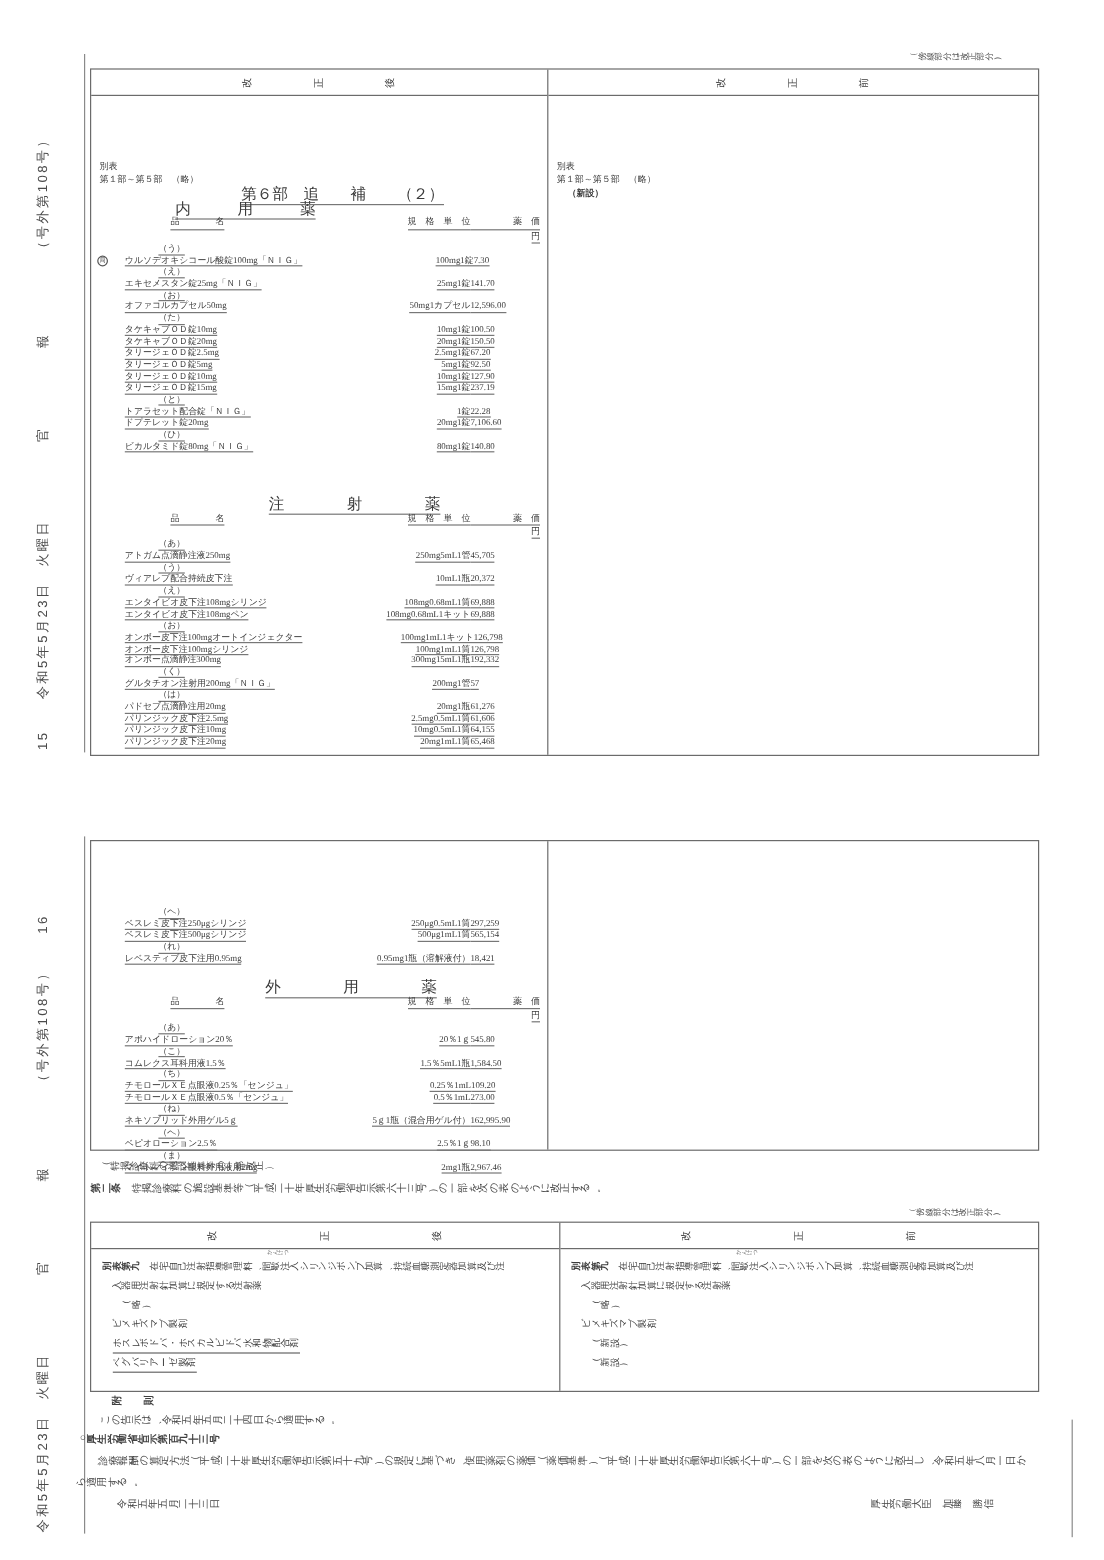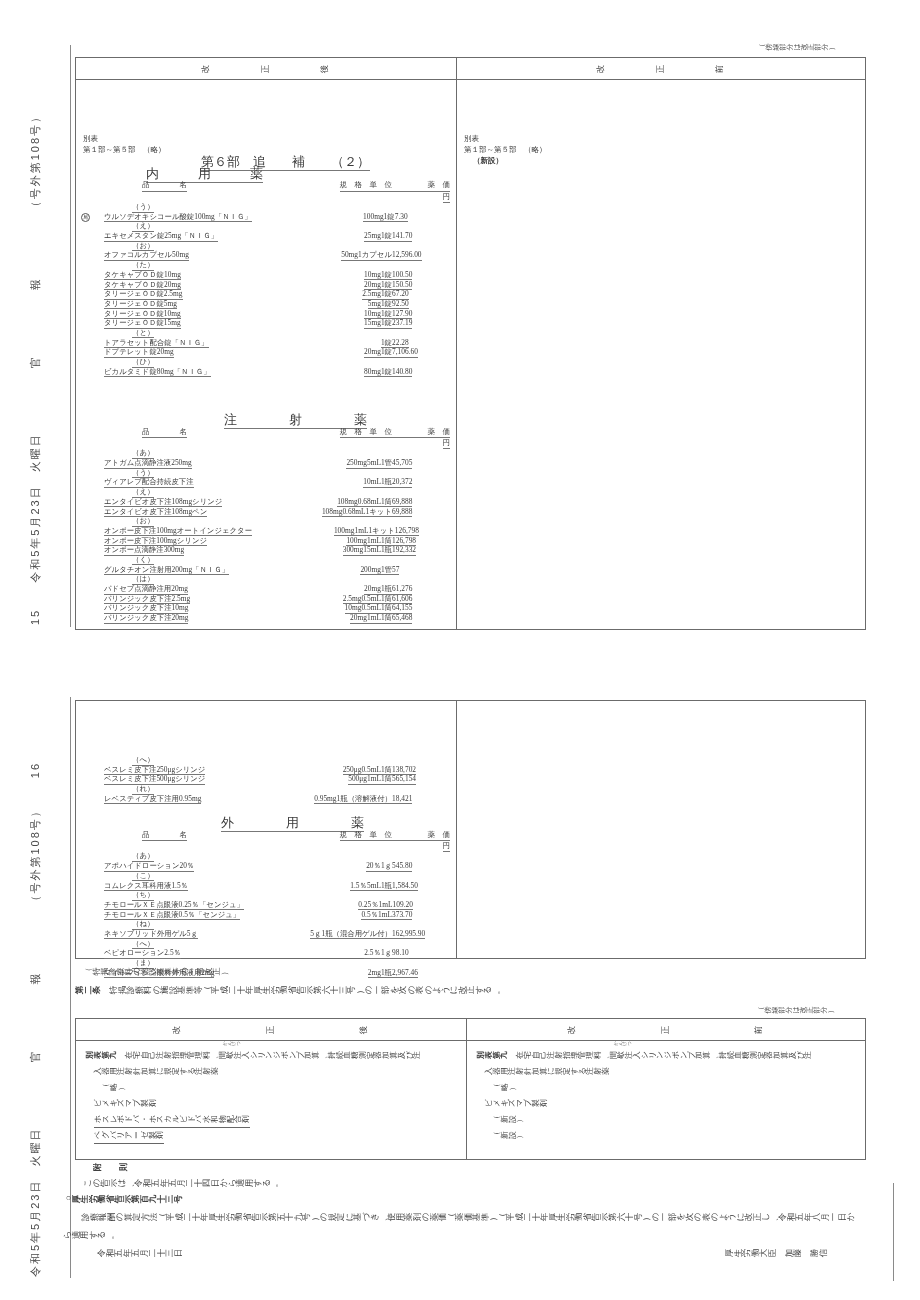--- a/index.html
+++ b/index.html
@@ -263,21 +263,21 @@
     <div class="tbox" style="left:75px;top:700px;width:789px;height:257px">
       <div class="tcol" style="left:0;width:380px;border-right:1px solid #6b6b6b">
         <div class="tbody" style="padding-top:6px">
           <div>
               <div class="row">
                 <span class="kana"><span class="u">（へ）</span></span>
               </div>
               <div class="row">
                 <span class="dn"><span class="u">ベスレミ皮下注250μgシリンジ</span></span>
                 <span class="ds"><span class="u">250μg0.5mL1筒</span></span>
-                <span class="dp"><span class="u">138,702</span></span>
+                <span class="dp"><span class="u">297,259</span></span>
               </div>
               <div class="row">
                 <span class="dn"><span class="u">ベスレミ皮下注500μgシリンジ</span></span>
                 <span class="ds"><span class="u">500μg1mL1筒</span></span>
                 <span class="dp"><span class="u">565,154</span></span>
               </div>
               <div class="row">
                 <span class="kana"><span class="u">（れ）</span></span>
               </div>
               <div class="row">
@@ -314,21 +314,21 @@
                 <span class="kana"><span class="u">（ち）</span></span>
               </div>
               <div class="row">
                 <span class="dn"><span class="u">チモロールＸＥ点眼液0.25％「センジュ」</span></span>
                 <span class="ds"><span class="u">0.25％1mL</span></span>
                 <span class="dp"><span class="u">109.20</span></span>
               </div>
               <div class="row">
                 <span class="dn"><span class="u">チモロールＸＥ点眼液0.5％「センジュ」</span></span>
                 <span class="ds"><span class="u">0.5％1mL</span></span>
-                <span class="dp"><span class="u">373.70</span></span>
+                <span class="dp"><span class="u">273.00</span></span>
               </div>
               <div class="row">
                 <span class="kana"><span class="u">（ね）</span></span>
               </div>
               <div class="row">
                 <span class="dn"><span class="u">ネキソブリッド外用ゲル5ｇ</span></span>
                 <span class="ds"><span class="u">5ｇ1瓶（混合用ゲル付）</span></span>
                 <span class="dp"><span class="u">162,995.90</span></span>
               </div>
               <div class="row">

